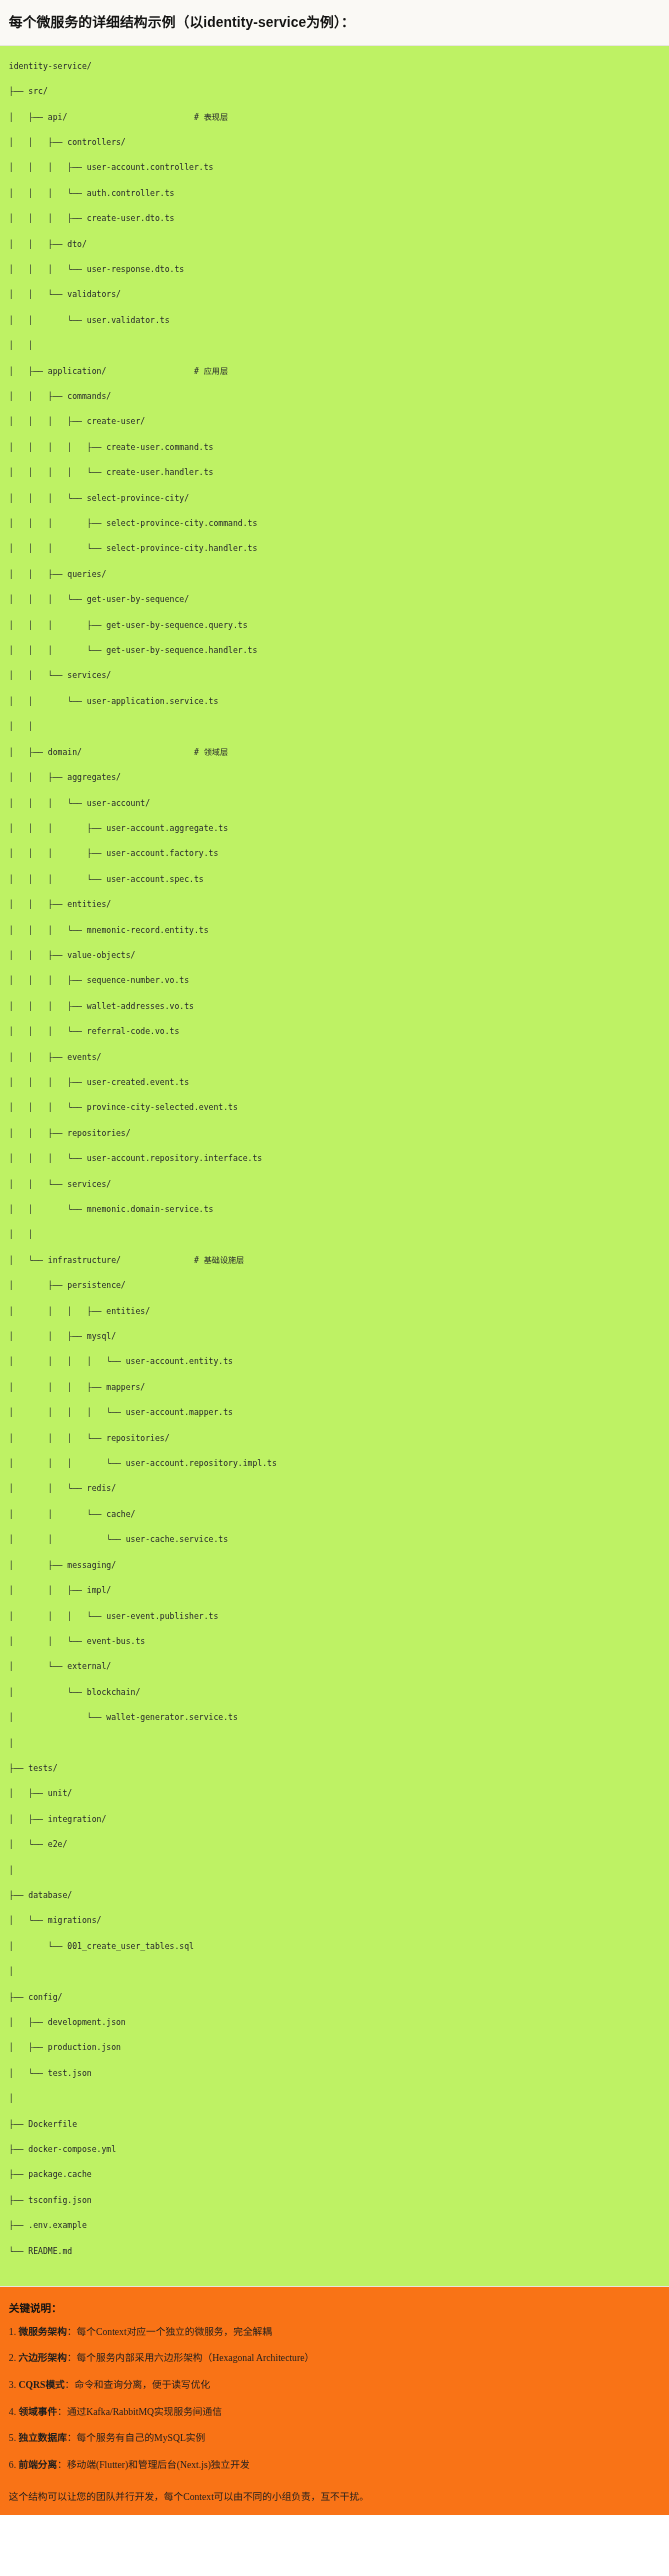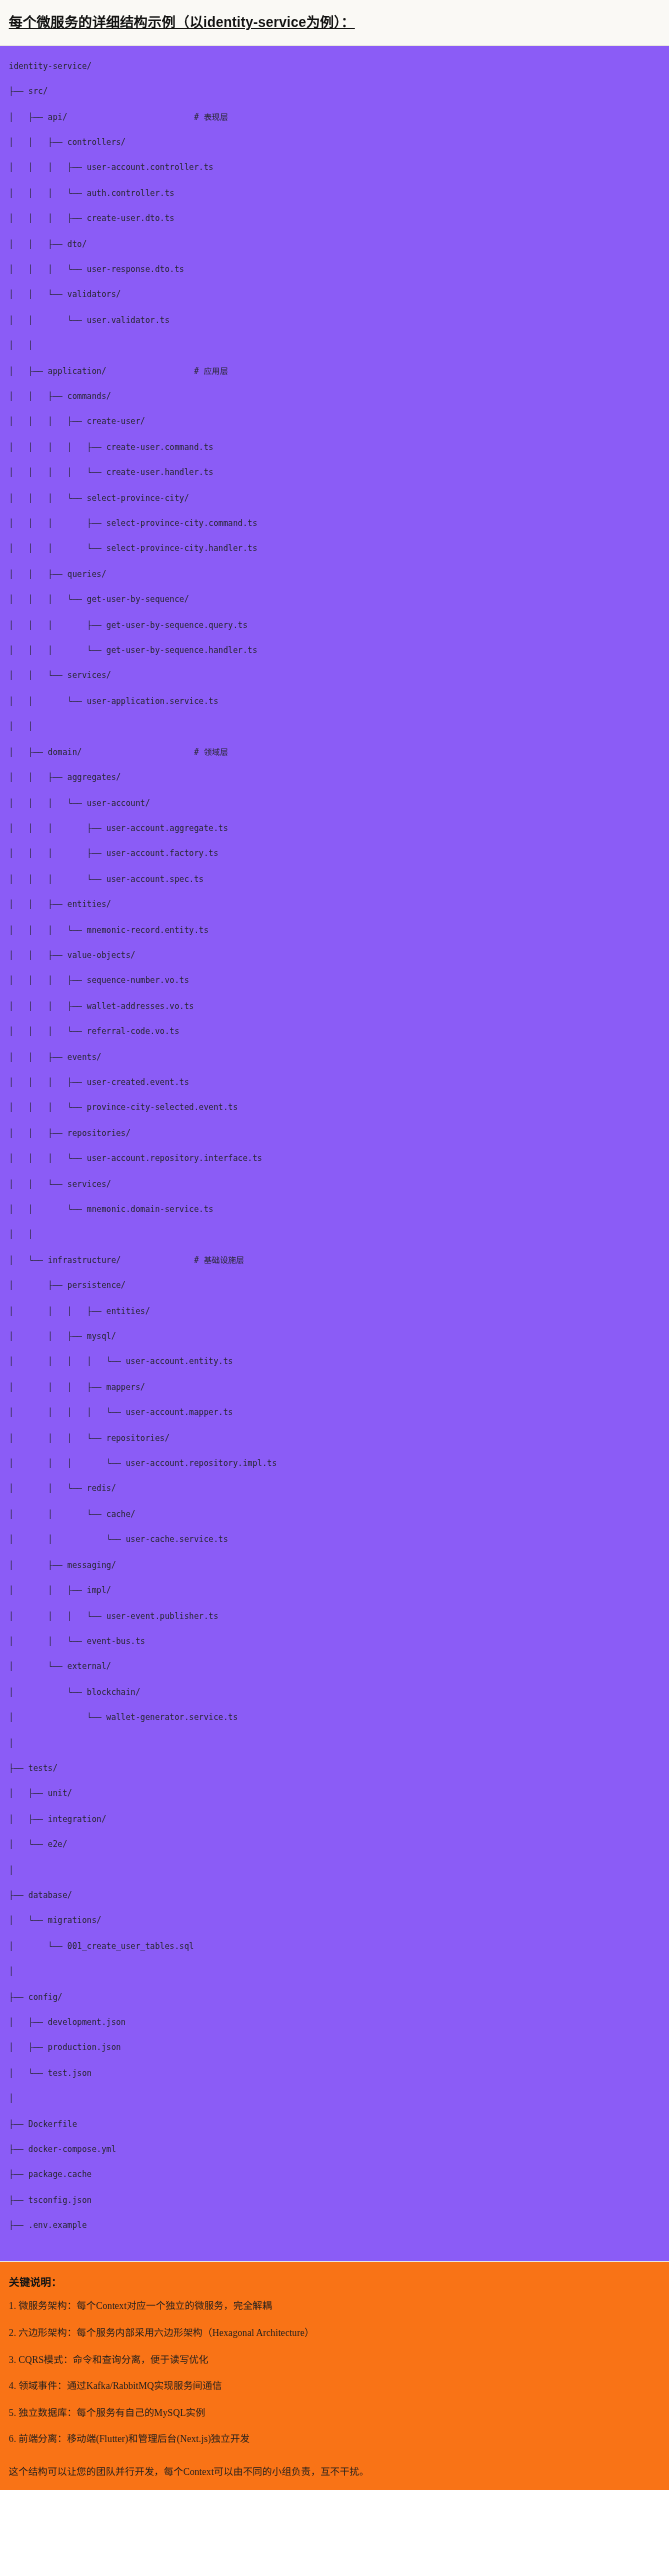--- a/index.html
+++ b/index.html
@@ -22,26 +22,25 @@
     border-bottom: 0.6px solid #e8e6df;
     box-sizing: border-box;
   }
   .doc-title {
     margin: 0;
     font-size: 13.8px;
     font-weight: bold;
     letter-spacing: 0.1px;
     line-height: 1.35;
     color: #141413;
-    text-decoration: underline;
   }
 
   
   .tree-block {
-    background: #8b5cf6;
+    background: #bef264;
     padding: 13.8px 8.8px 16.3px 8.8px;
     box-sizing: border-box;
     border-bottom: 0.6px solid #e8e6df;
   }
   .tree-pre {
     margin: 0;
     font-family: "DejaVu Sans Mono", "Liberation Mono", monospace;
     font-size: 8.1px;
     line-height: 12.7px;
     color: #25262b;
@@ -75,21 +74,21 @@
     font-size: 9.7px;
     line-height: 1.5;
     margin-bottom: 12px;
     color: #1f1f1e;
     font-family: "Liberation Serif", serif;
   }
   .notes-list li .num {
     font-family: "Liberation Serif", serif;
   }
   .notes-list li .term {
-    font-weight: normal;
+    font-weight: bold;
   }
   .notes-footer {
     margin: 17px 0 0 0;
     font-size: 9.7px;
     line-height: 1.55;
     color: #1f1f1e;
     font-family: "Liberation Serif", serif;
   }
 </style>
 </head>
@@ -179,20 +178,21 @@
 <span class="tree-line">├── config/</span>
 <span class="tree-line">│   ├── development.json</span>
 <span class="tree-line">│   ├── production.json</span>
 <span class="tree-line">│   └── test.json</span>
 <span class="tree-line">│</span>
 <span class="tree-line">├── Dockerfile</span>
 <span class="tree-line">├── docker-compose.yml</span>
 <span class="tree-line">├── package.cache</span>
 <span class="tree-line">├── tsconfig.json</span>
 <span class="tree-line">├── .env.example</span>
+<span class="tree-line">└── README.md</span>
 </code></pre>
 </section>
 
 <section class="notes-block">
   <h2 class="notes-title">关键说明：</h2>
   <ol class="notes-list" id="notes-list">
       <li><span class="num">1. </span><span class="term">微服务架构</span><span>：</span><span>每个Context对应一个独立的微服务，完全解耦</span></li>
       <li><span class="num">2. </span><span class="term">六边形架构</span><span>：</span><span>每个服务内部采用六边形架构（Hexagonal Architecture）</span></li>
       <li><span class="num">3. </span><span class="term">CQRS模式</span><span>：</span><span>命令和查询分离，便于读写优化</span></li>
       <li><span class="num">4. </span><span class="term">领域事件</span><span>：</span><span>通过Kafka/RabbitMQ实现服务间通信</span></li>

